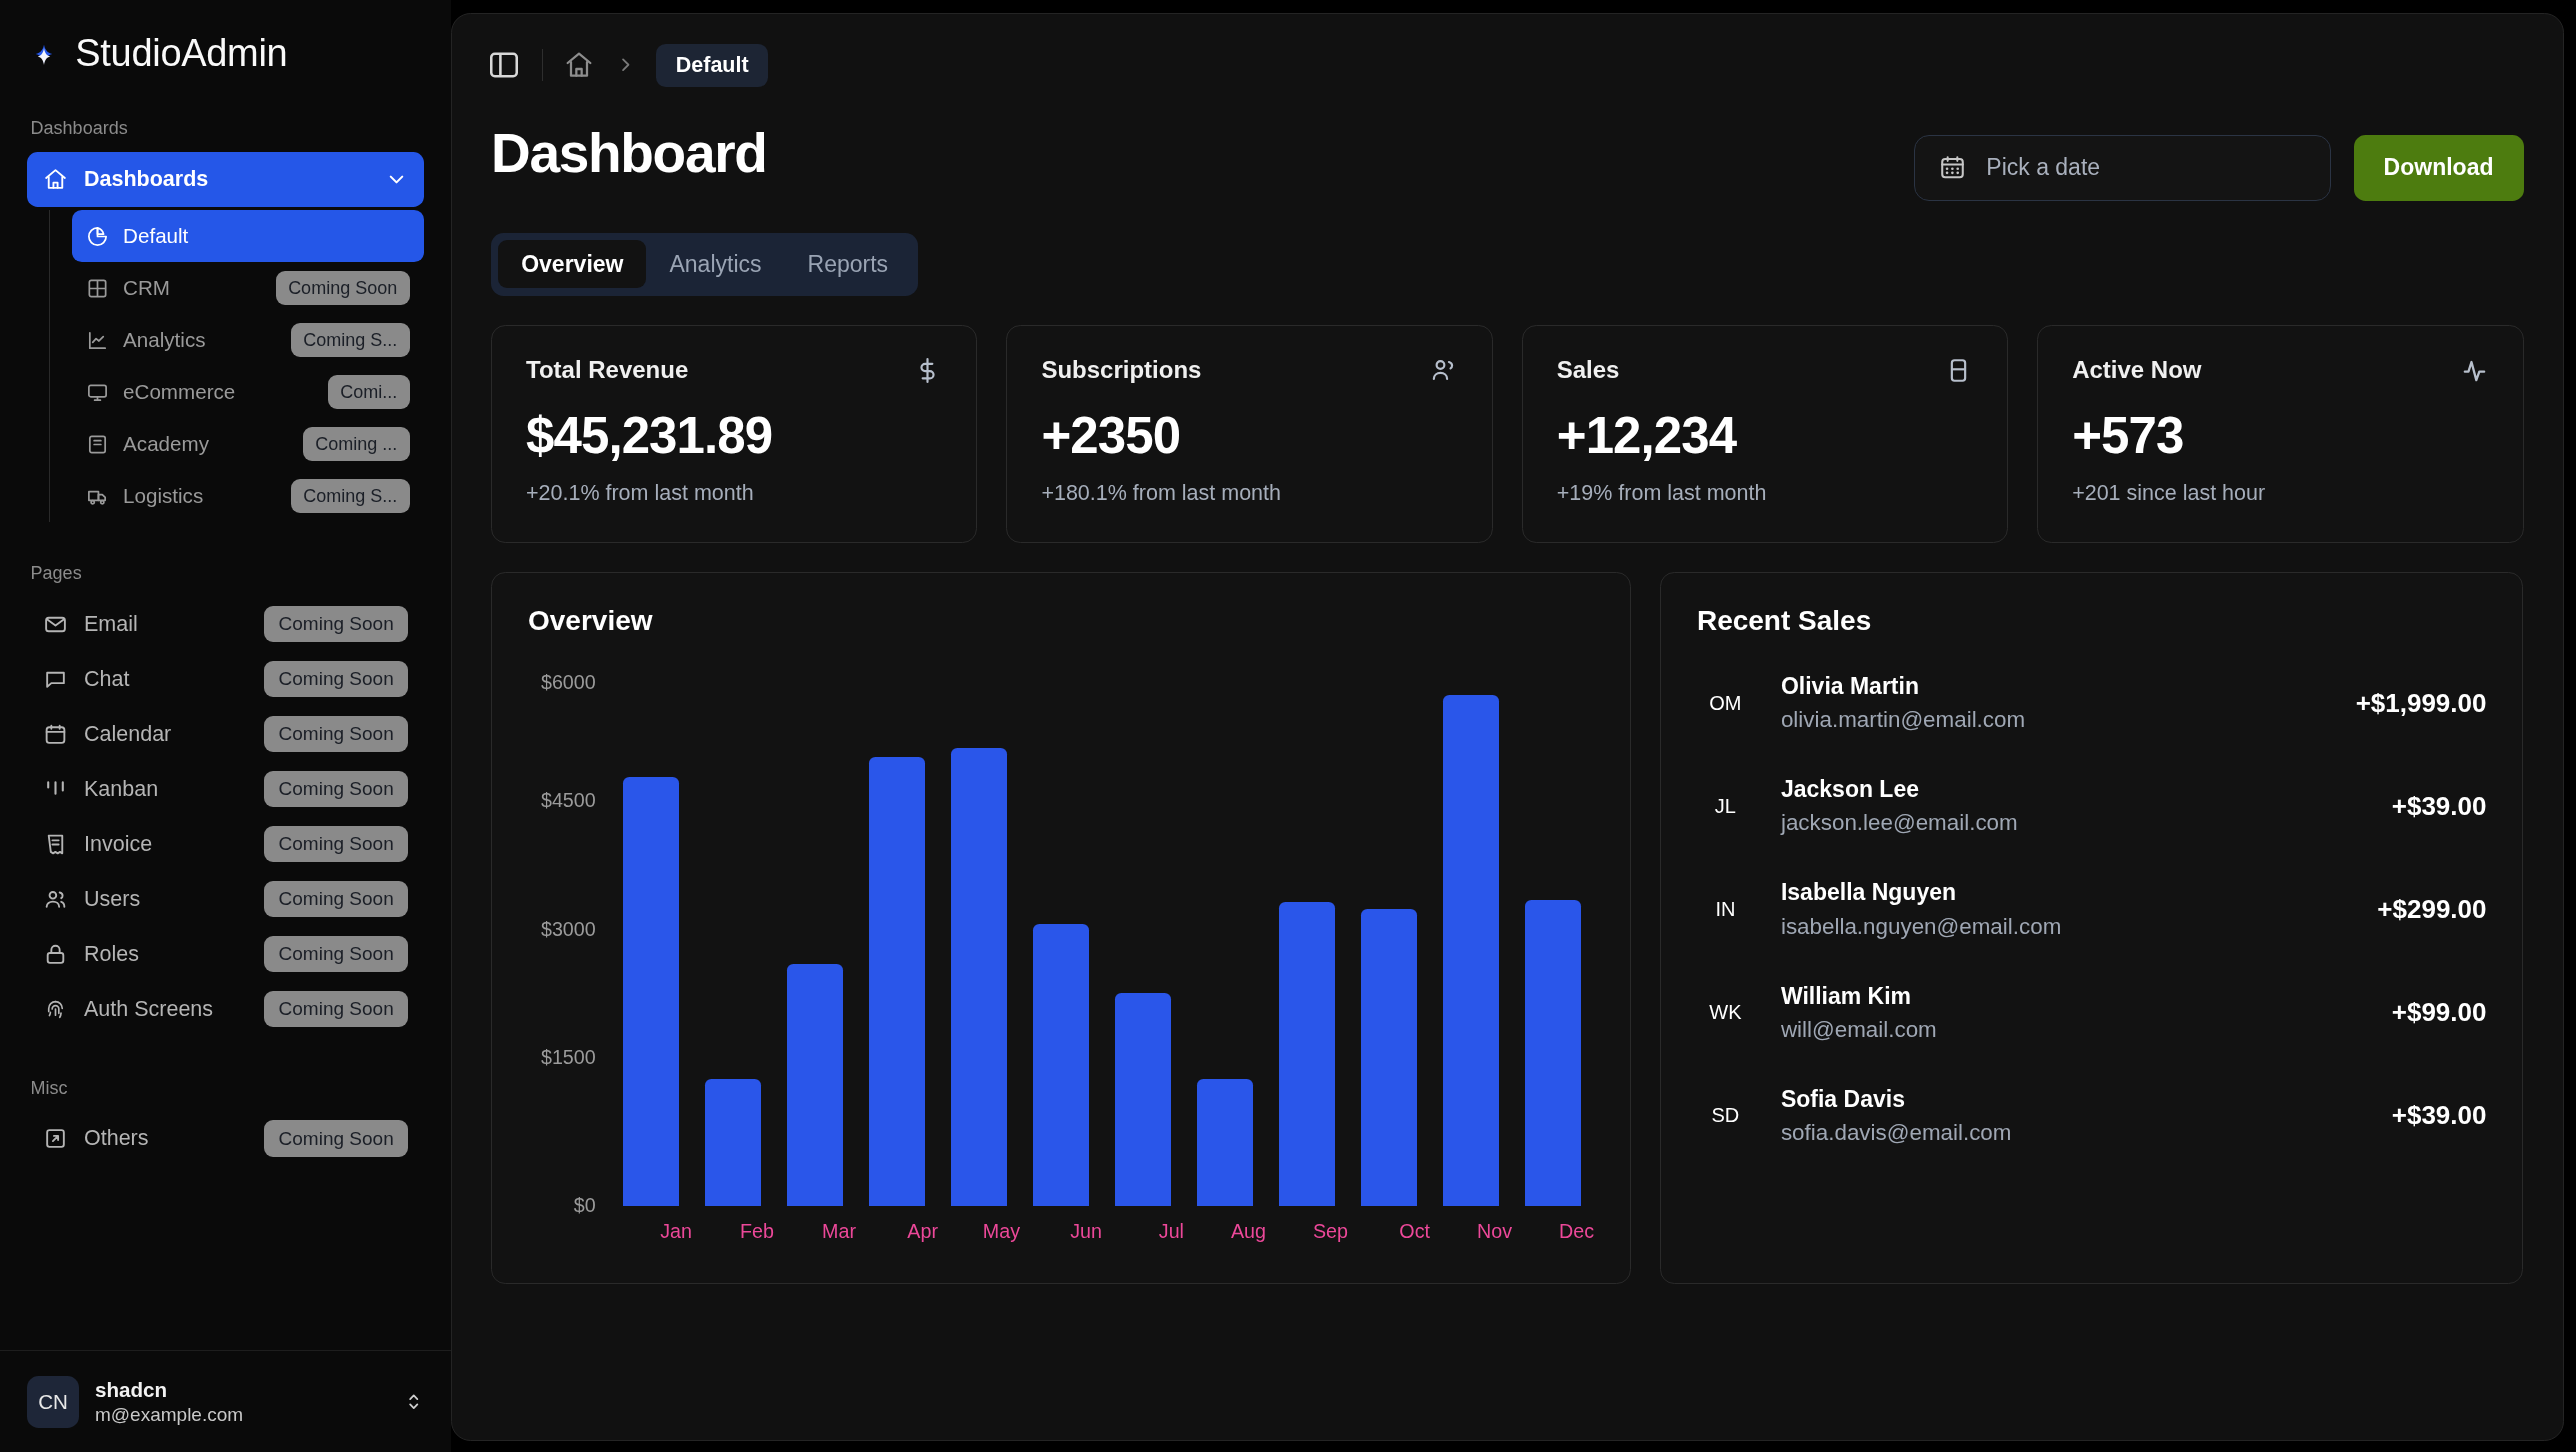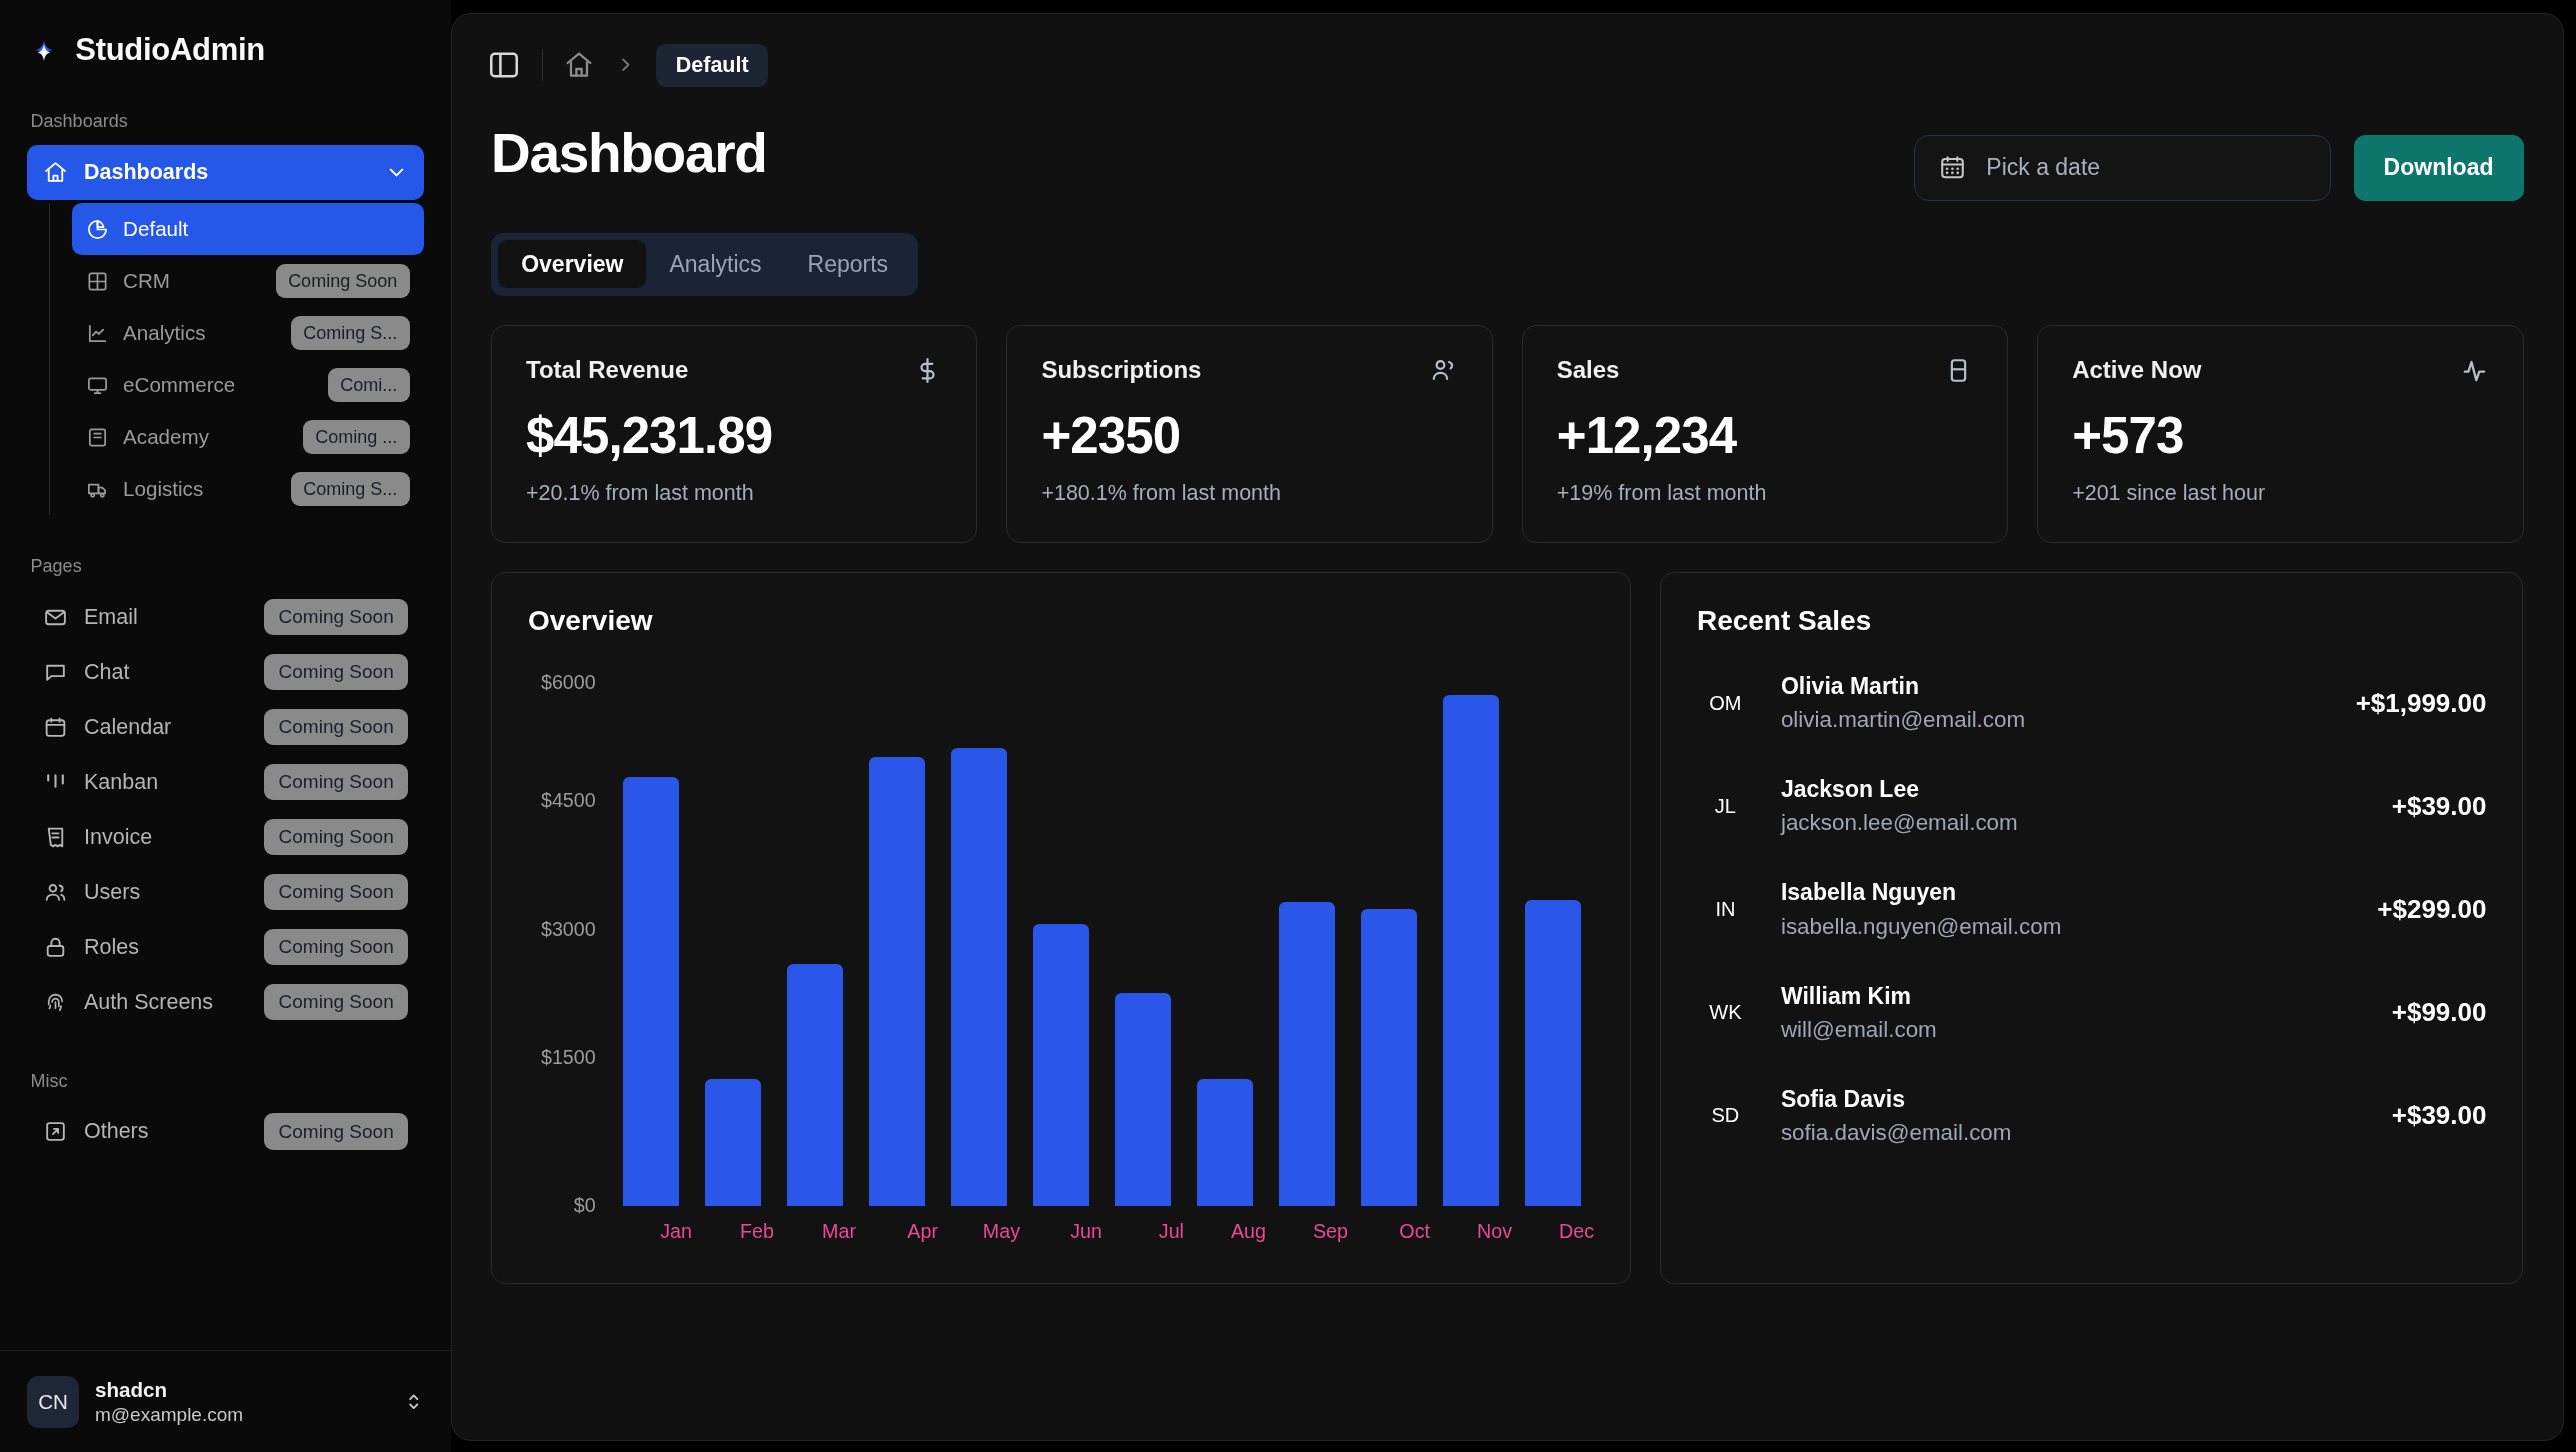--- a/index.html
+++ b/index.html
@@ -13,21 +13,21 @@
 
   
   #sidebar {
     width: 451px; height: 1453px;
     background: #0a0a0a;
     display: flex; flex-direction: column;
     flex: 0 0 451px;
   }
   .brand { display: flex; align-items: center; gap: 14.3px; padding: 32px 27px 0 27px; }
   .brand-mark { width: 34px; height: 34px; flex: 0 0 34px; }
-  .brand-name { font-size: 31px; font-weight: 700; color: #fafafa; letter-spacing: -0.3px; }
+  .brand-name { font-size: 38px; font-weight: 400; color: #fafafa; letter-spacing: -0.3px; }
 
   .nav-scroll { flex: 1 1 auto; overflow: hidden; padding: 0 27px; margin-top: 43px; }
   .group-label {
     font-size: 18px; color: #8b8b8b; font-weight: 400;
     padding: 0 3.6px 12.5px 3.6px;
   }
   .group + .group { margin-top: 41px; }
 
   .nav-item {
     display: flex; align-items: center; gap: 16px;
@@ -111,21 +111,21 @@
   .datefield {
     width: 417px; height: 66px;
     border: 0.9px solid #2b3444; border-radius: 15px;
     background: #141414;
     display: flex; align-items: center; gap: 19.7px;
     padding: 0 23px;
   }
   .datefield .ico { width: 29px; height: 29px; flex: 0 0 29px; color: #c6c6c6; }
   .datefield .ph { font-size: 23px; color: #a9b0bd; }
   .dl-btn {
-    background: #0f766e; color: #ffffff;
+    background: #4d7c0f; color: #ffffff;
     font-size: 23px; font-weight: 700;
     border: none; border-radius: 11.6px;
     height: 66px; padding: 0 30px;
     font-family: inherit; cursor: pointer;
   }
 
   .tabs {
     margin: 32px 0 0 39px;
     display: inline-flex; align-items: center; gap: 0;
     background: #1b2436; border-radius: 12.5px; padding: 7.2px;

